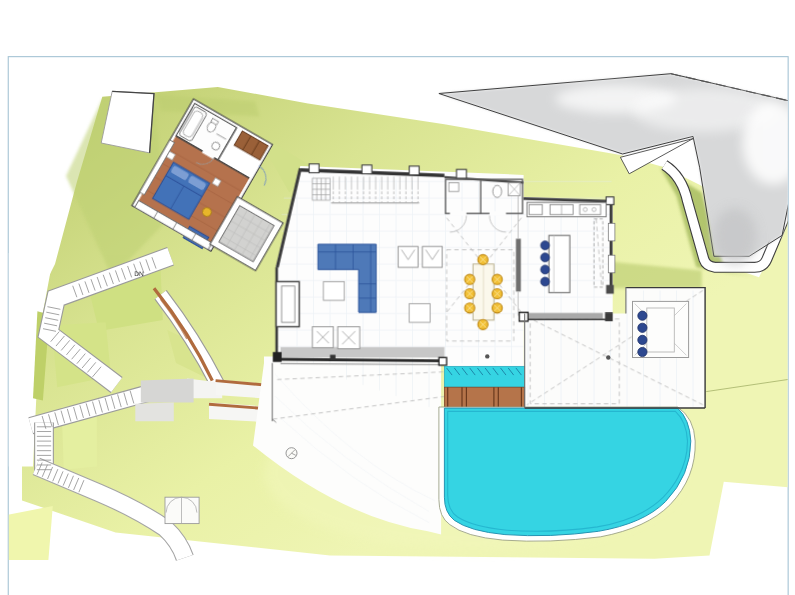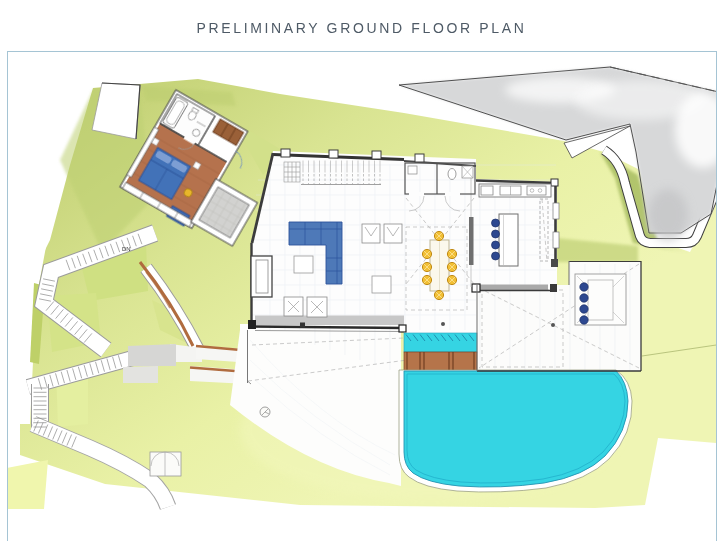--- a/index.html
+++ b/index.html
@@ -5,21 +5,20 @@
   html,body{margin:0;padding:0;background:#ffffff;}
   .page{position:relative;width:723px;height:541px;background:#fff;overflow:hidden;
         font-family:"Liberation Sans", sans-serif;}
   .title{position:absolute;left:0;top:20px;width:723px;text-align:center;
          font-size:14px;letter-spacing:2.65px;color:#4e5a66;font-weight:400;}
 </style>
 </head>
 <body>
 <div class="page">
 
-<div class="title">PRELIMINARY GROUND FLOOR PLAN</div>
 <svg width="723" height="541" viewBox="0 0 723 541" style="position:absolute;left:0;top:0;">
 <defs>
   <filter id="b1" x="-20%" y="-20%" width="140%" height="140%">
           <feGaussianBlur stdDeviation="1.6"></feGaussianBlur>
         </filter>
   <filter id="b2" x="-40%" y="-40%" width="180%" height="180%">
           <feGaussianBlur stdDeviation="5"></feGaussianBlur>
         </filter>
   <linearGradient id="gg" x1="160" y1="60" x2="430" y2="430" gradientUnits="userSpaceOnUse">
     <stop offset="0" stop-color="#c3d175"></stop>

